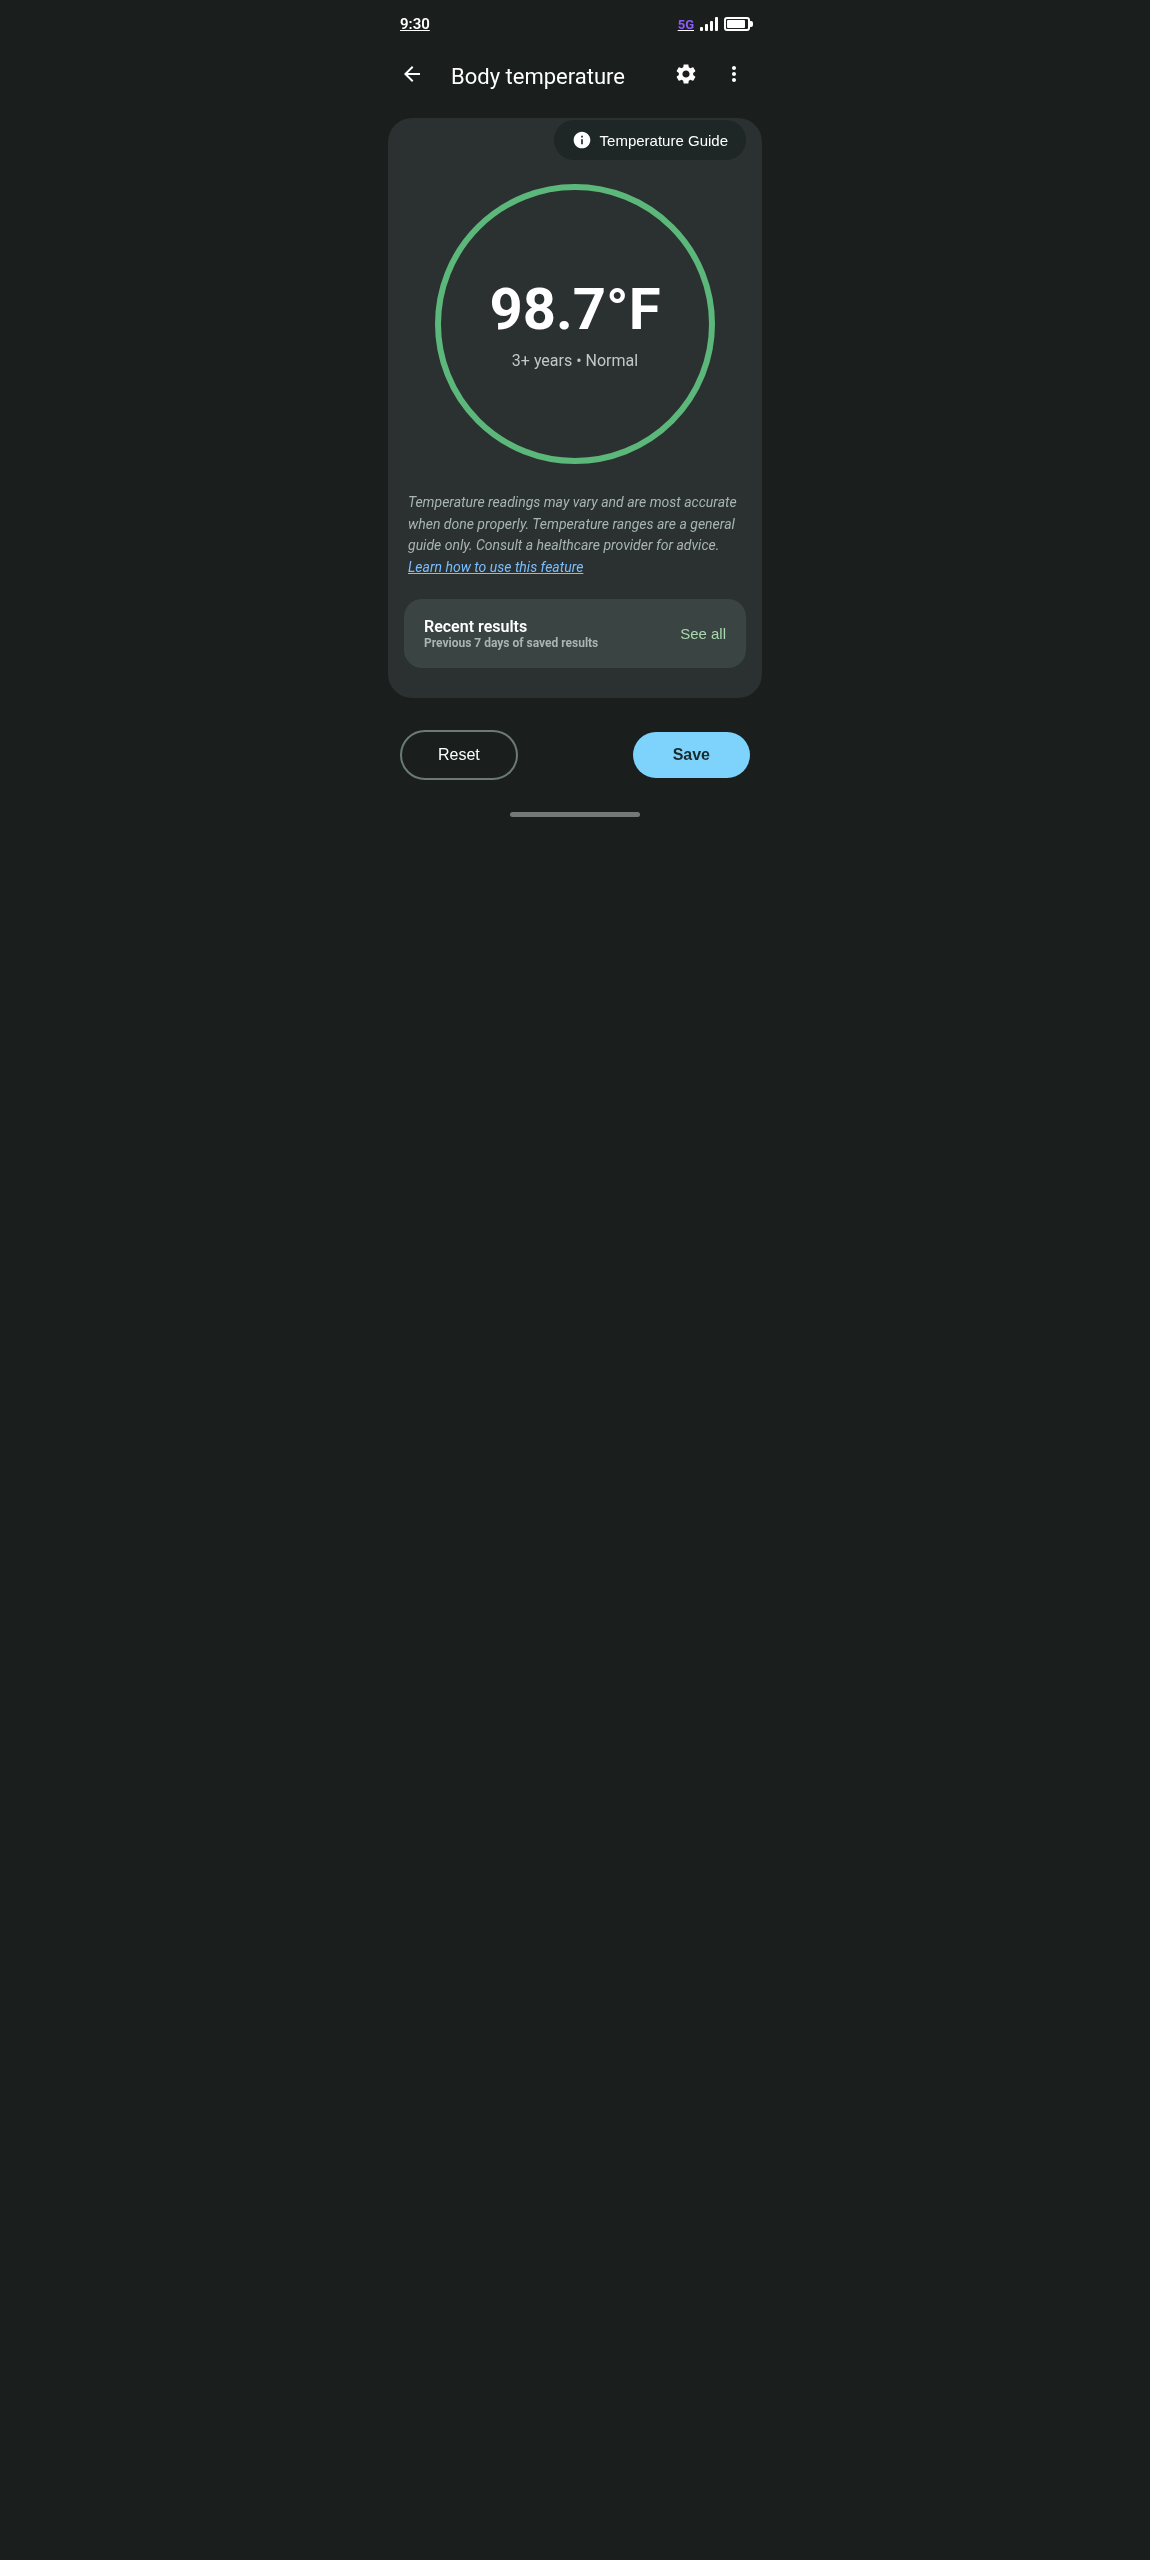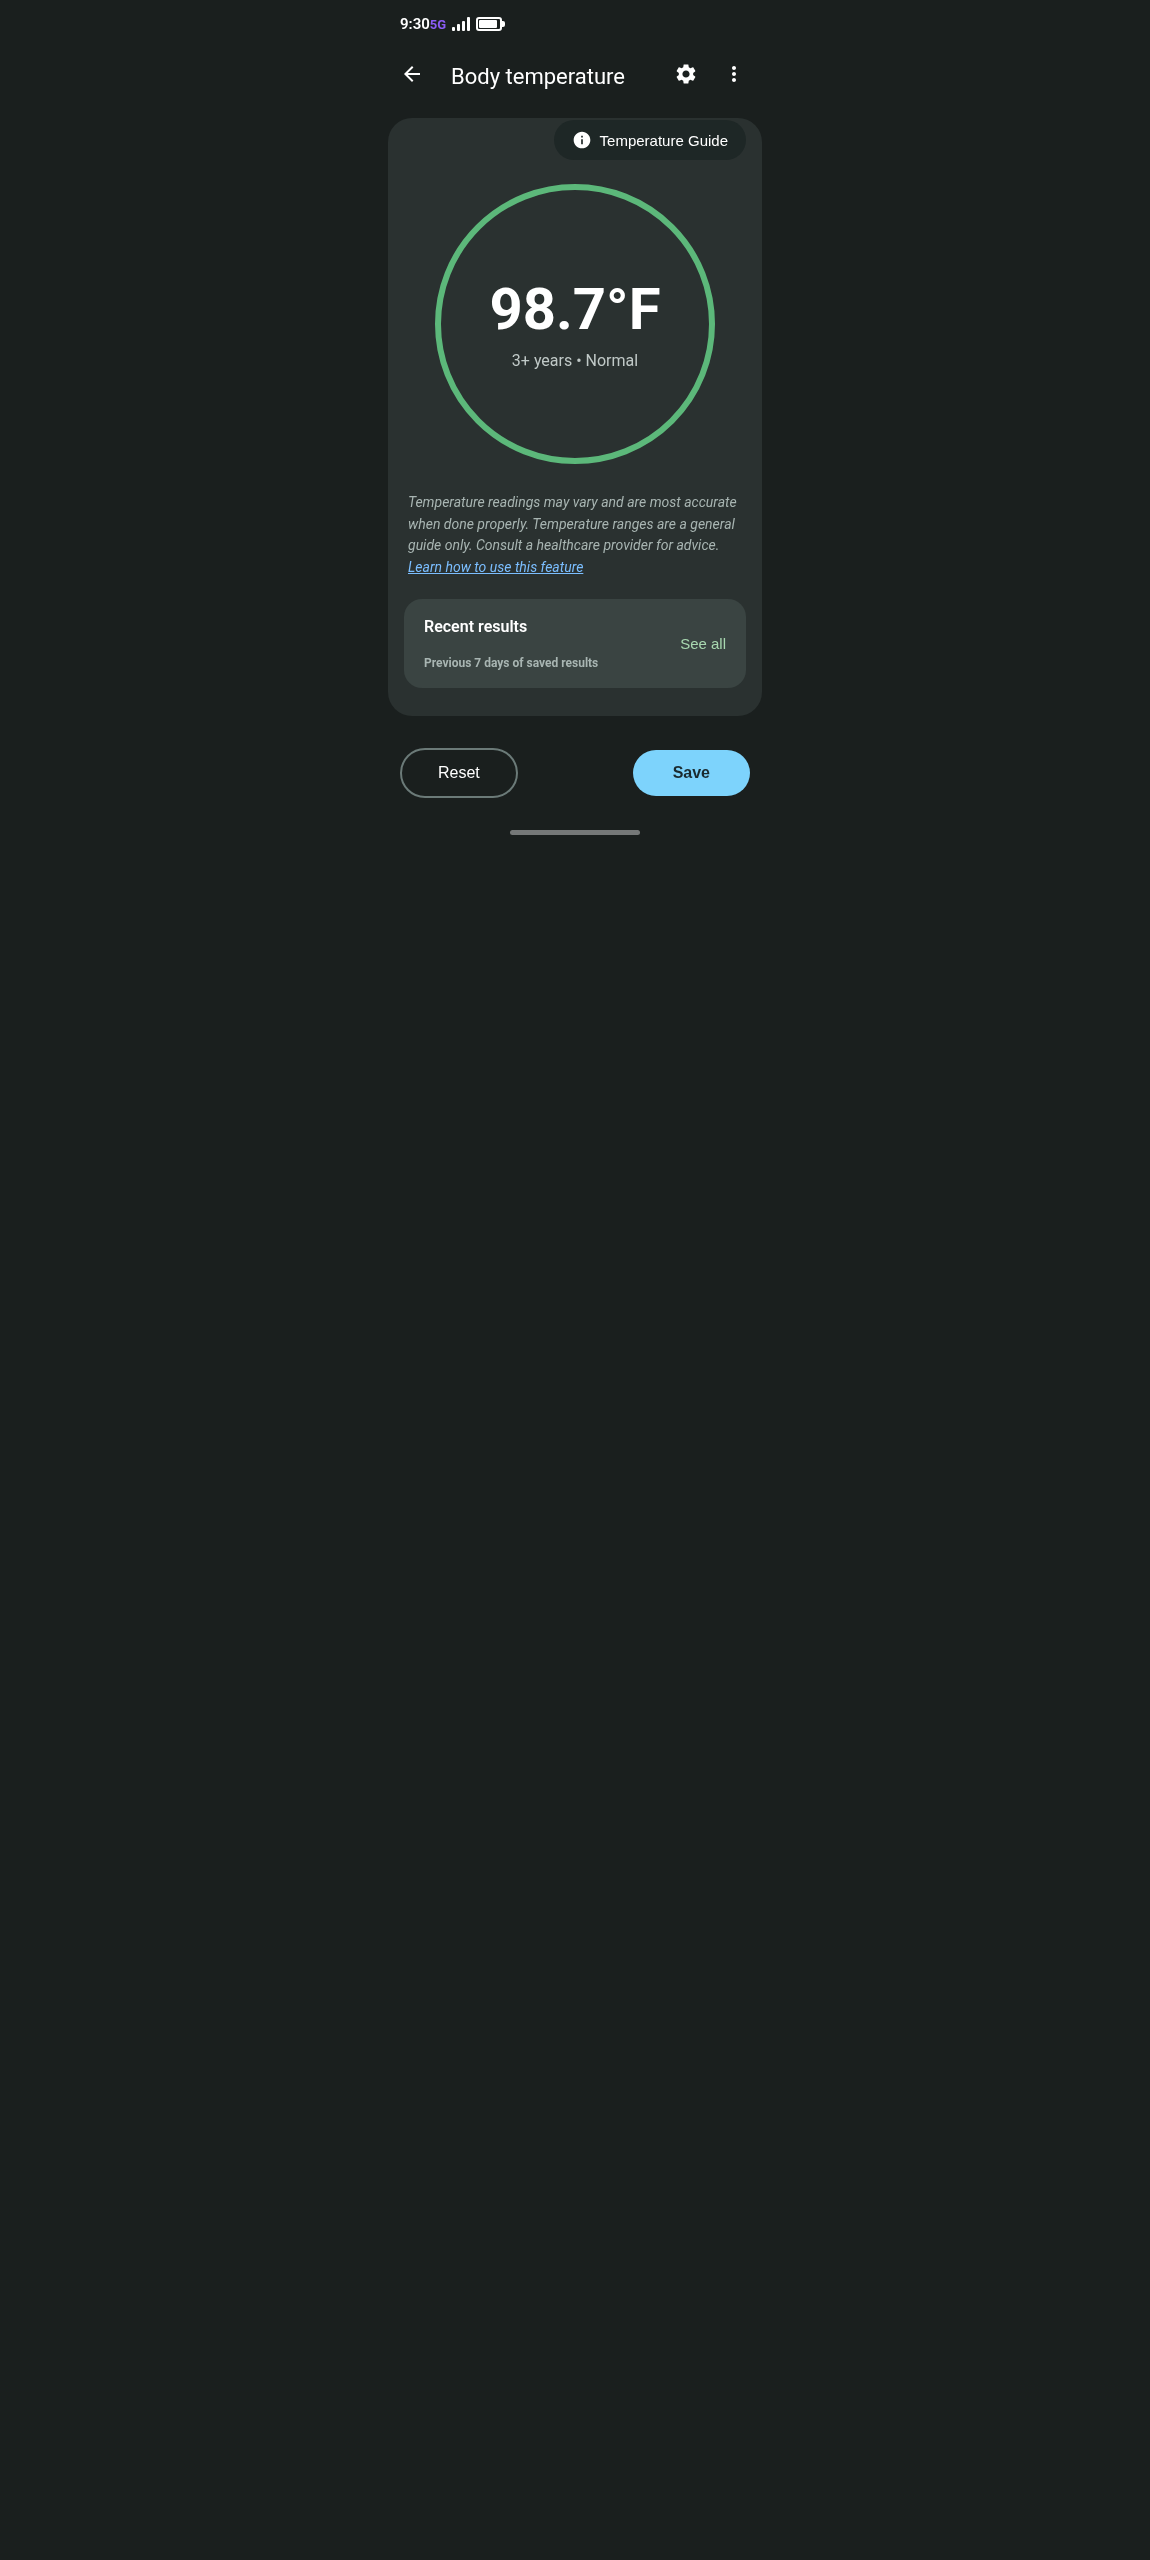--- a/index.html
+++ b/index.html
@@ -15,23 +15,25 @@
       font-family: 'Roboto', Arial, sans-serif;
       width: 390px;
       min-height: 844px;
       margin: 0 auto;
       position: relative;
       overflow-x: hidden;
     }
 
     .status-bar {
       display: flex;
+      justify-content: space-between;
       align-items: center;
       padding: 12px 20px 8px 20px;
       height: 44px;
+      text-decoration: underline;
     }
 
     .status-time {
       font-size: 15px;
       font-weight: 600;
       color: #ffffff;
     }
 
     .status-icons {
       display: flex;
@@ -191,21 +193,21 @@
       margin-top: 20px;
       display: flex;
       justify-content: space-between;
       align-items: center;
       cursor: pointer;
     }
 
     .recent-results-left {
       display: flex;
       flex-direction: column;
-      gap: 20px;
+      gap: 0;
     }
 
     .recent-results-title {
       font-size: 16px;
       font-weight: 600;
       color: #ffffff;
     }
 
     .recent-results-sub {
       font-size: 12px;

